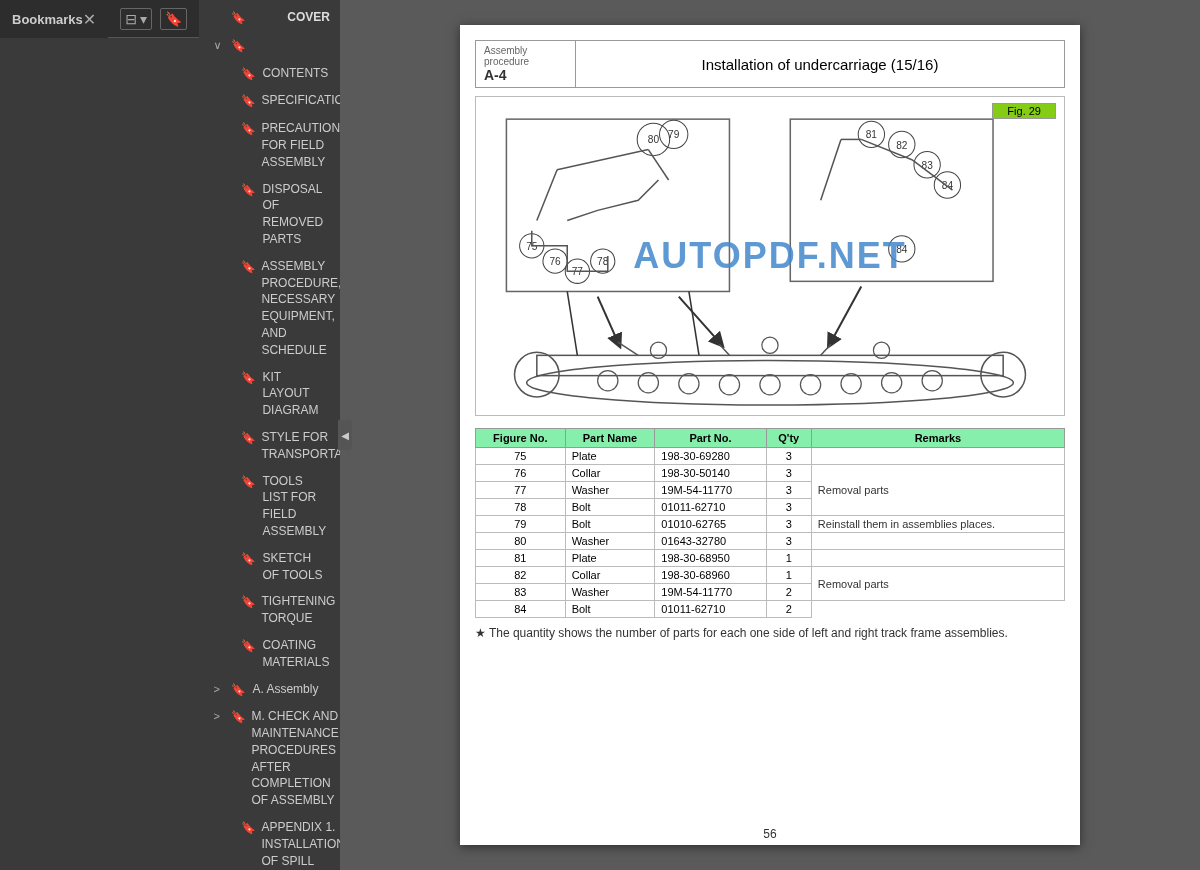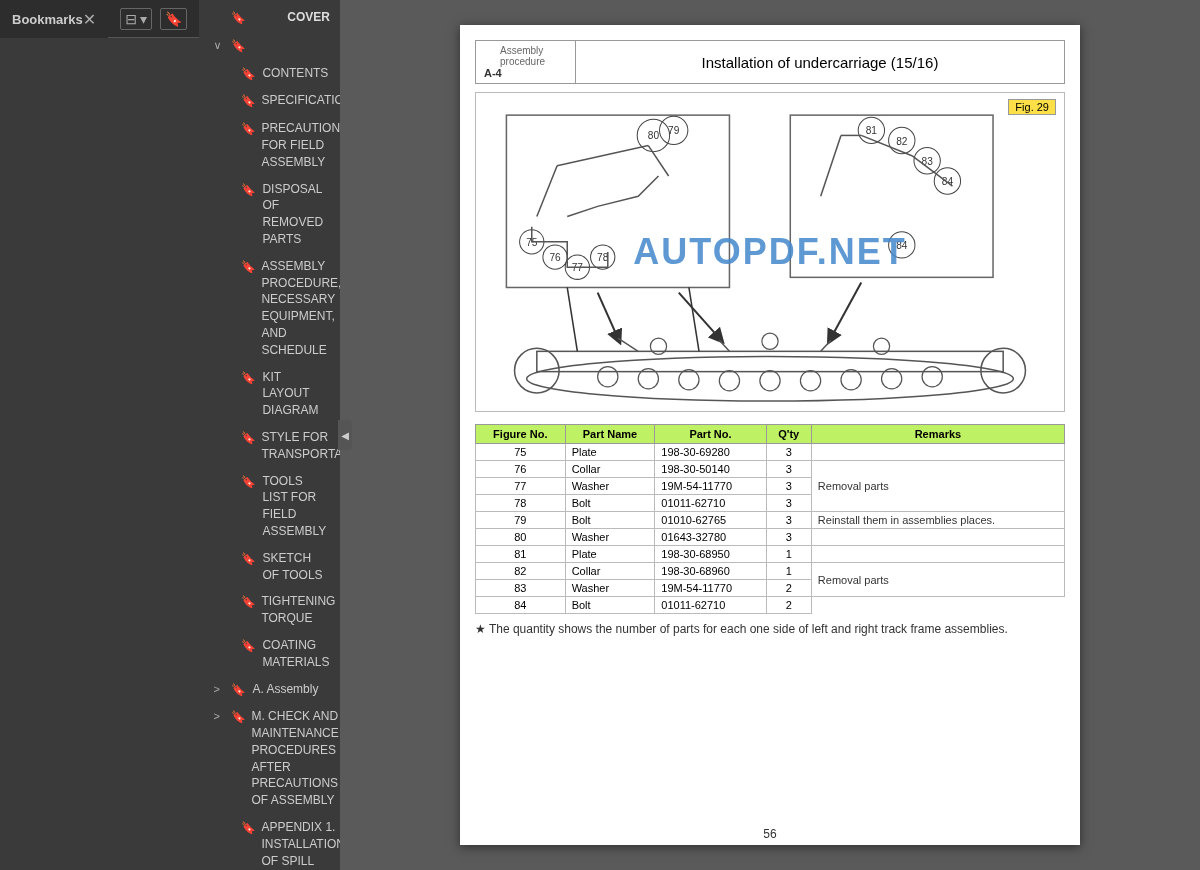--- a/index.html
+++ b/index.html
@@ -189,47 +189,46 @@
       align-items: center;
       justify-content: center;
       font-size: 15px;
       font-weight: normal;
       padding: 6px;
     }
 
     .header-section-label {
       font-size: 10px;
       color: #666;
-      margin-left: 16px;
     }
 
     .header-section-value {
-      font-size: 11px;
+      font-size: 14px;
       font-weight: bold;
       color: #333;
     }
 
     
     #diagram-area {
       margin: 8px 15px;
       border: 1px solid #bbb;
       position: relative;
       background: white;
       height: 320px;
       overflow: hidden;
     }
 
     #fig-label {
       position: absolute;
       top: 6px;
       right: 8px;
       font-size: 11px;
       border: 1px solid #999;
-      padding: 1px 6px;
-      background: #fde047;
+      padding: 1px 14px;
+      background: #84cc16;
     }
 
     #watermark {
       position: absolute;
       top: 50%;
       left: 50%;
       transform: translate(-50%, -50%);
       font-size: 36px;
       font-weight: bold;
       color: #4488cc;
@@ -250,21 +249,21 @@
       margin: 4px 15px 4px 15px;
     }
 
     #parts-table {
       width: 100%;
       border-collapse: collapse;
       font-size: 11px;
     }
 
     #parts-table th {
-      background: #bef264;
+      background: #86efac;
       border: 1px solid #999;
       padding: 3px 6px;
       text-align: center;
       font-weight: bold;
       font-size: 11px;
     }
 
     #parts-table td {
       border: 1px solid #bbb;
       padding: 2px 6px;
@@ -393,21 +392,21 @@
 
     <div class="bm-item">
       <span class="bm-arrow">&gt;</span>
       <span class="bm-icon">🔖</span>
       <span class="bm-label">A. Assembly</span>
     </div>
 
     <div class="bm-item">
       <span class="bm-arrow">&gt;</span>
       <span class="bm-icon">🔖</span>
-      <span class="bm-label">M. CHECK AND MAINTENANCE PROCEDURES AFTER PRECAUTIONS OF ASSEMBLY</span>
+      <span class="bm-label">M. CHECK AND MAINTENANCE PROCEDURES AFTER COMPLETION OF ASSEMBLY</span>
     </div>
 
     <div class="bm-item indent1">
       <span class="bm-arrow">&nbsp;</span>
       <span class="bm-icon">🔖</span>
       <span class="bm-label">APPENDIX 1. INSTALLATION OF SPILL GUARDS</span>
     </div>
 
   </div>
 

